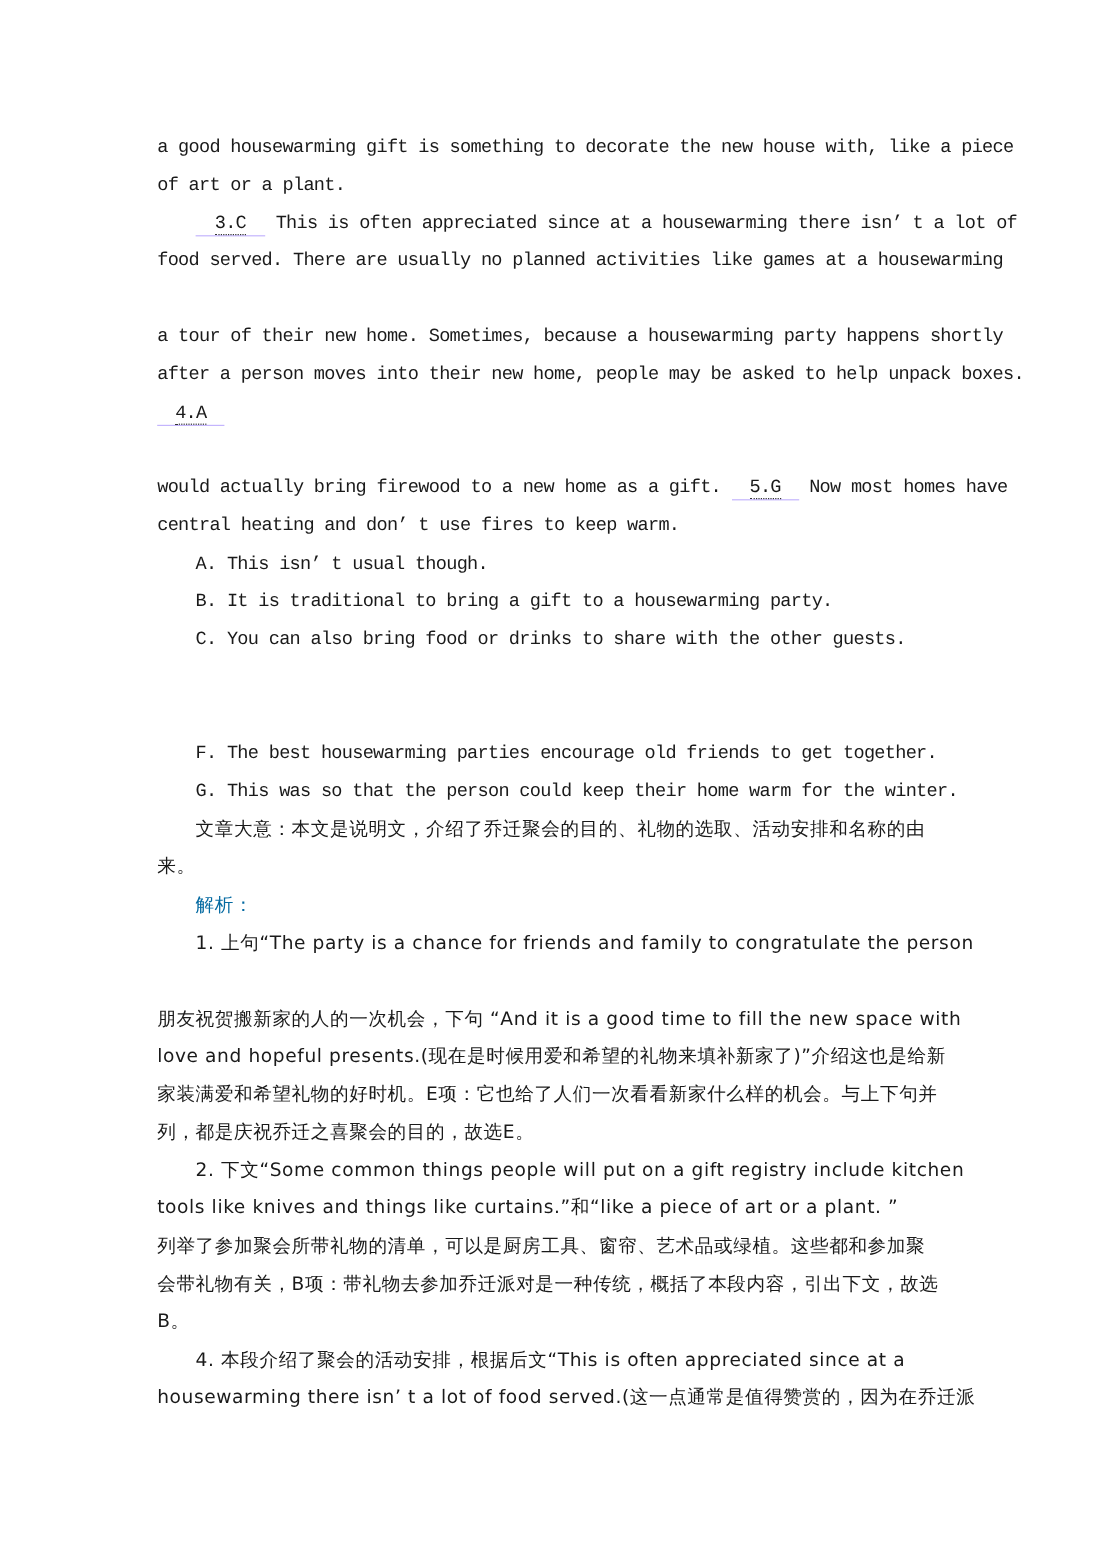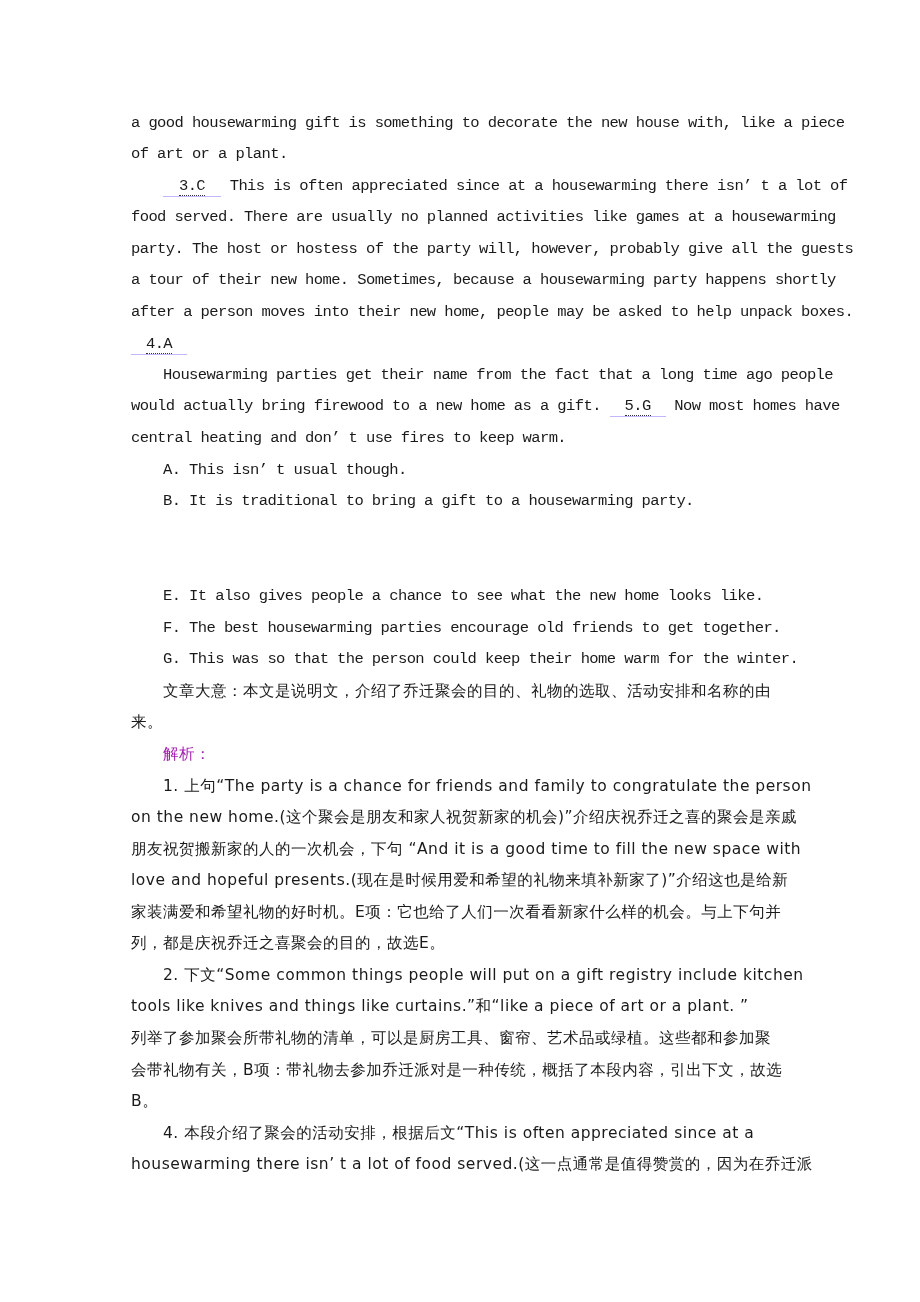--- a/index.html
+++ b/index.html
@@ -5,62 +5,59 @@
   html, body { margin: 0; padding: 0; background: #ffffff; }
   body { width: 920px; height: 1302px; position: relative; overflow: hidden;
          font-family: "Liberation Serif", "DejaVu Serif", serif; color: #1a1a1a; }
   .page { position: absolute; left: 0; top: 0; width: 832px; height: 1302px; }
   .line { position: absolute; left: 131px; font-size: 15.5px; line-height: 20px; white-space: nowrap;
           font-family: "Liberation Mono", "DejaVu Sans Mono", monospace; letter-spacing: -0.6px; }
   .line.cn { font-family: "DejaVu Sans", "Liberation Sans", sans-serif; letter-spacing: 0.5px; text-align: right; }
   .indent { left: 163px; }
   .blank { display: inline-block; border-bottom: 1px solid #c4b5fd; text-align: center; }
   .blank span { border-bottom: 1px dotted #333; }
-  .blue { color: #a21caf; }
+  .blue { color: #0369a1; }
 </style>
 </head>
 <body>
 
 <div class="page">
   <div class="line" style="top:113px">a good housewarming gift is something to decorate the new house with, like a piece</div>
   <div class="line" style="top:144px">of art or a plant.</div>
 
   <div class="line indent" style="top:176px">
     <span class="blank" style="width:58px"><span>3.C</span></span>
     <span>This is often appreciated since at a housewarming there isn’ t a lot of</span>
   </div>
   <div class="line" style="top:207px">food served. There are usually no planned activities like games at a housewarming</div>
-  <div class="line" style="top:239px">party. The host or hostess of the party will, however, probably give all the guests</div>
   <div class="line" style="top:270px">a tour of their new home. Sometimes, because a housewarming party happens shortly</div>
   <div class="line" style="top:302px">after a person moves into their new home, people may be asked to help unpack boxes.</div>
   <div class="line" style="top:334px">
     <span class="blank" style="width:56px"><span>4.A</span></span>
   </div>
 
-  <div class="line indent" style="top:365px">Housewarming parties get their name from the fact that a long time ago people</div>
   <div class="line" style="top:396px">
     <span>would actually bring firewood to a new home as a gift.</span>
     <span class="blank" style="width:56px"><span>5.G</span></span>
     <span>Now most homes have</span>
   </div>
   <div class="line" style="top:428px">central heating and don’ t use fires to keep warm.</div>
 
   <div class="line indent" style="top:460px">A. This isn’ t usual though.</div>
   <div class="line indent" style="top:491px">B. It is traditional to bring a gift to a housewarming party.</div>
-  <div class="line indent" style="top:586px">E. It also gives people a chance to see what the new home looks like.</div>
+  <div class="line indent" style="top:523px">C. You can also bring food or drinks to share with the other guests.</div>
   <div class="line indent" style="top:618px">F. The best housewarming parties encourage old friends to get together.</div>
   <div class="line indent" style="top:649px">G. This was so that the person could keep their home warm for the winter.</div>
 
   <div class="line cn indent" style="top:681px">文章大意：本文是说明文，介绍了乔迁聚会的目的、礼物的选取、活动安排和名称的由</div>
   <div class="line cn" style="top:712px">来。</div>
 
   <div class="line cn indent blue" style="top:744px">解析：</div>
 
   <div class="line cn indent" style="top:776px">1. 上句“The party is a chance for friends and family to congratulate the person</div>
-  <div class="line cn" style="top:807px">on the new home.(这个聚会是朋友和家人祝贺新家的机会)”介绍庆祝乔迁之喜的聚会是亲戚</div>
   <div class="line cn" style="top:839px">朋友祝贺搬新家的人的一次机会，下句 “And it is a good time to fill the new space with</div>
   <div class="line cn" style="top:870px">love and hopeful presents.(现在是时候用爱和希望的礼物来填补新家了)”介绍这也是给新</div>
   <div class="line cn" style="top:902px">家装满爱和希望礼物的好时机。E项：它也给了人们一次看看新家什么样的机会。与上下句并</div>
   <div class="line cn" style="top:933px">列，都是庆祝乔迁之喜聚会的目的，故选E。</div>
 
   <div class="line cn indent" style="top:965px">2. 下文“Some common things people will put on a gift registry include kitchen</div>
   <div class="line cn" style="top:996px">tools like knives and things like curtains.”和“like a piece of art or a plant. ”</div>
   <div class="line cn" style="top:1028px">列举了参加聚会所带礼物的清单，可以是厨房工具、窗帘、艺术品或绿植。这些都和参加聚</div>
   <div class="line cn" style="top:1060px">会带礼物有关，B项：带礼物去参加乔迁派对是一种传统，概括了本段内容，引出下文，故选</div>
   <div class="line cn" style="top:1091px">B。</div>

